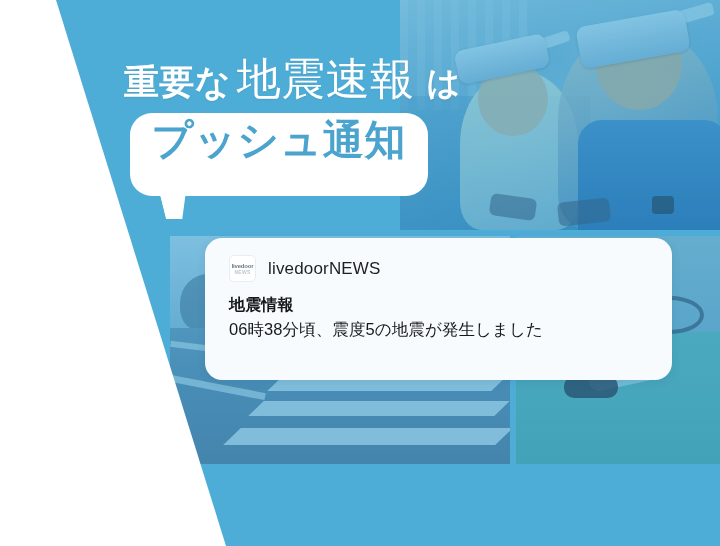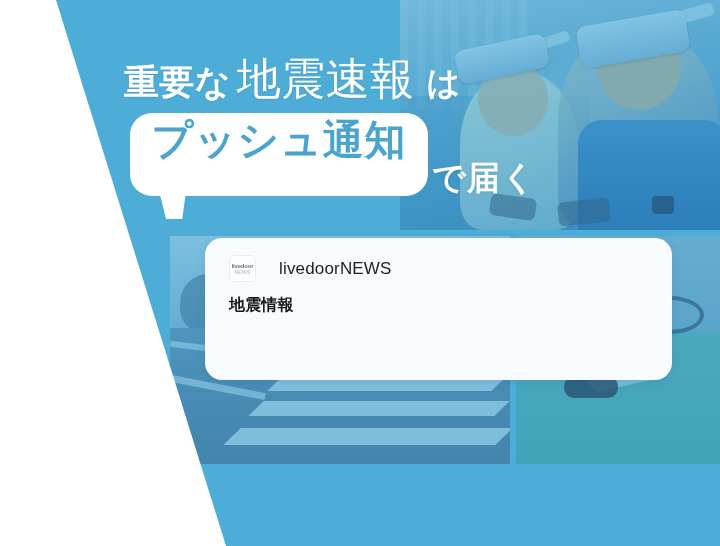--- a/index.html
+++ b/index.html
@@ -174,21 +174,21 @@
   
   .notif-card{
     position:absolute;left:205px;top:238px;width:467px;height:142px;
     background:#f7fbfd;border-radius:17px;
     z-index:9;
     box-shadow:0 2px 10px rgba(20,60,90,.10);
     padding:0;
   }
   .notif-head{
     position:absolute;left:24px;top:17px;
-    display:flex;align-items:center;gap:23px;
+    display:flex;align-items:center;gap:12px;
   }
   .app-icon{
     width:25px;height:25px;border-radius:5px;background:#ffffff;
     border:1px solid #e6eef3;
     display:flex;flex-direction:column;align-items:center;justify-content:center;
     overflow:hidden;line-height:1;
   }
   .app-icon .l1{font-size:6px;font-weight:700;color:#6b7a85;letter-spacing:-.2px;}
   .app-icon .l2{font-size:5px;font-weight:700;color:#bcc8d0;letter-spacing:.3px;margin-top:1px;}
   .app-name{font-size:17px;color:#1d1f22;font-weight:400;letter-spacing:.01em;}
@@ -271,26 +271,26 @@
     <span class="h-reg">重要な</span>
     <span class="h-strong">地震速報</span>
     <span class="h-tail">は</span>
   </div>
 
   <div class="bubble-tail"></div>
   <div class="bubble">
     <span class="bubble-text">プッシュ通知</span>
   </div>
 
-  <div class="deliver">で届く</div>
 
   <div class="notif-card">
     <div class="notif-head">
       <div class="app-icon">
         <span class="l1">livedoor</span>
         <span class="l2">NEWS</span>
       </div>
       <span class="app-name">livedoorNEWS</span>
     </div>
     <div class="notif-title">地震情報</div>
+    <div class="notif-body">06時38分頃、震度5の地震が発生しました</div>
   </div>
 
 </div>
 
 </body></html>

